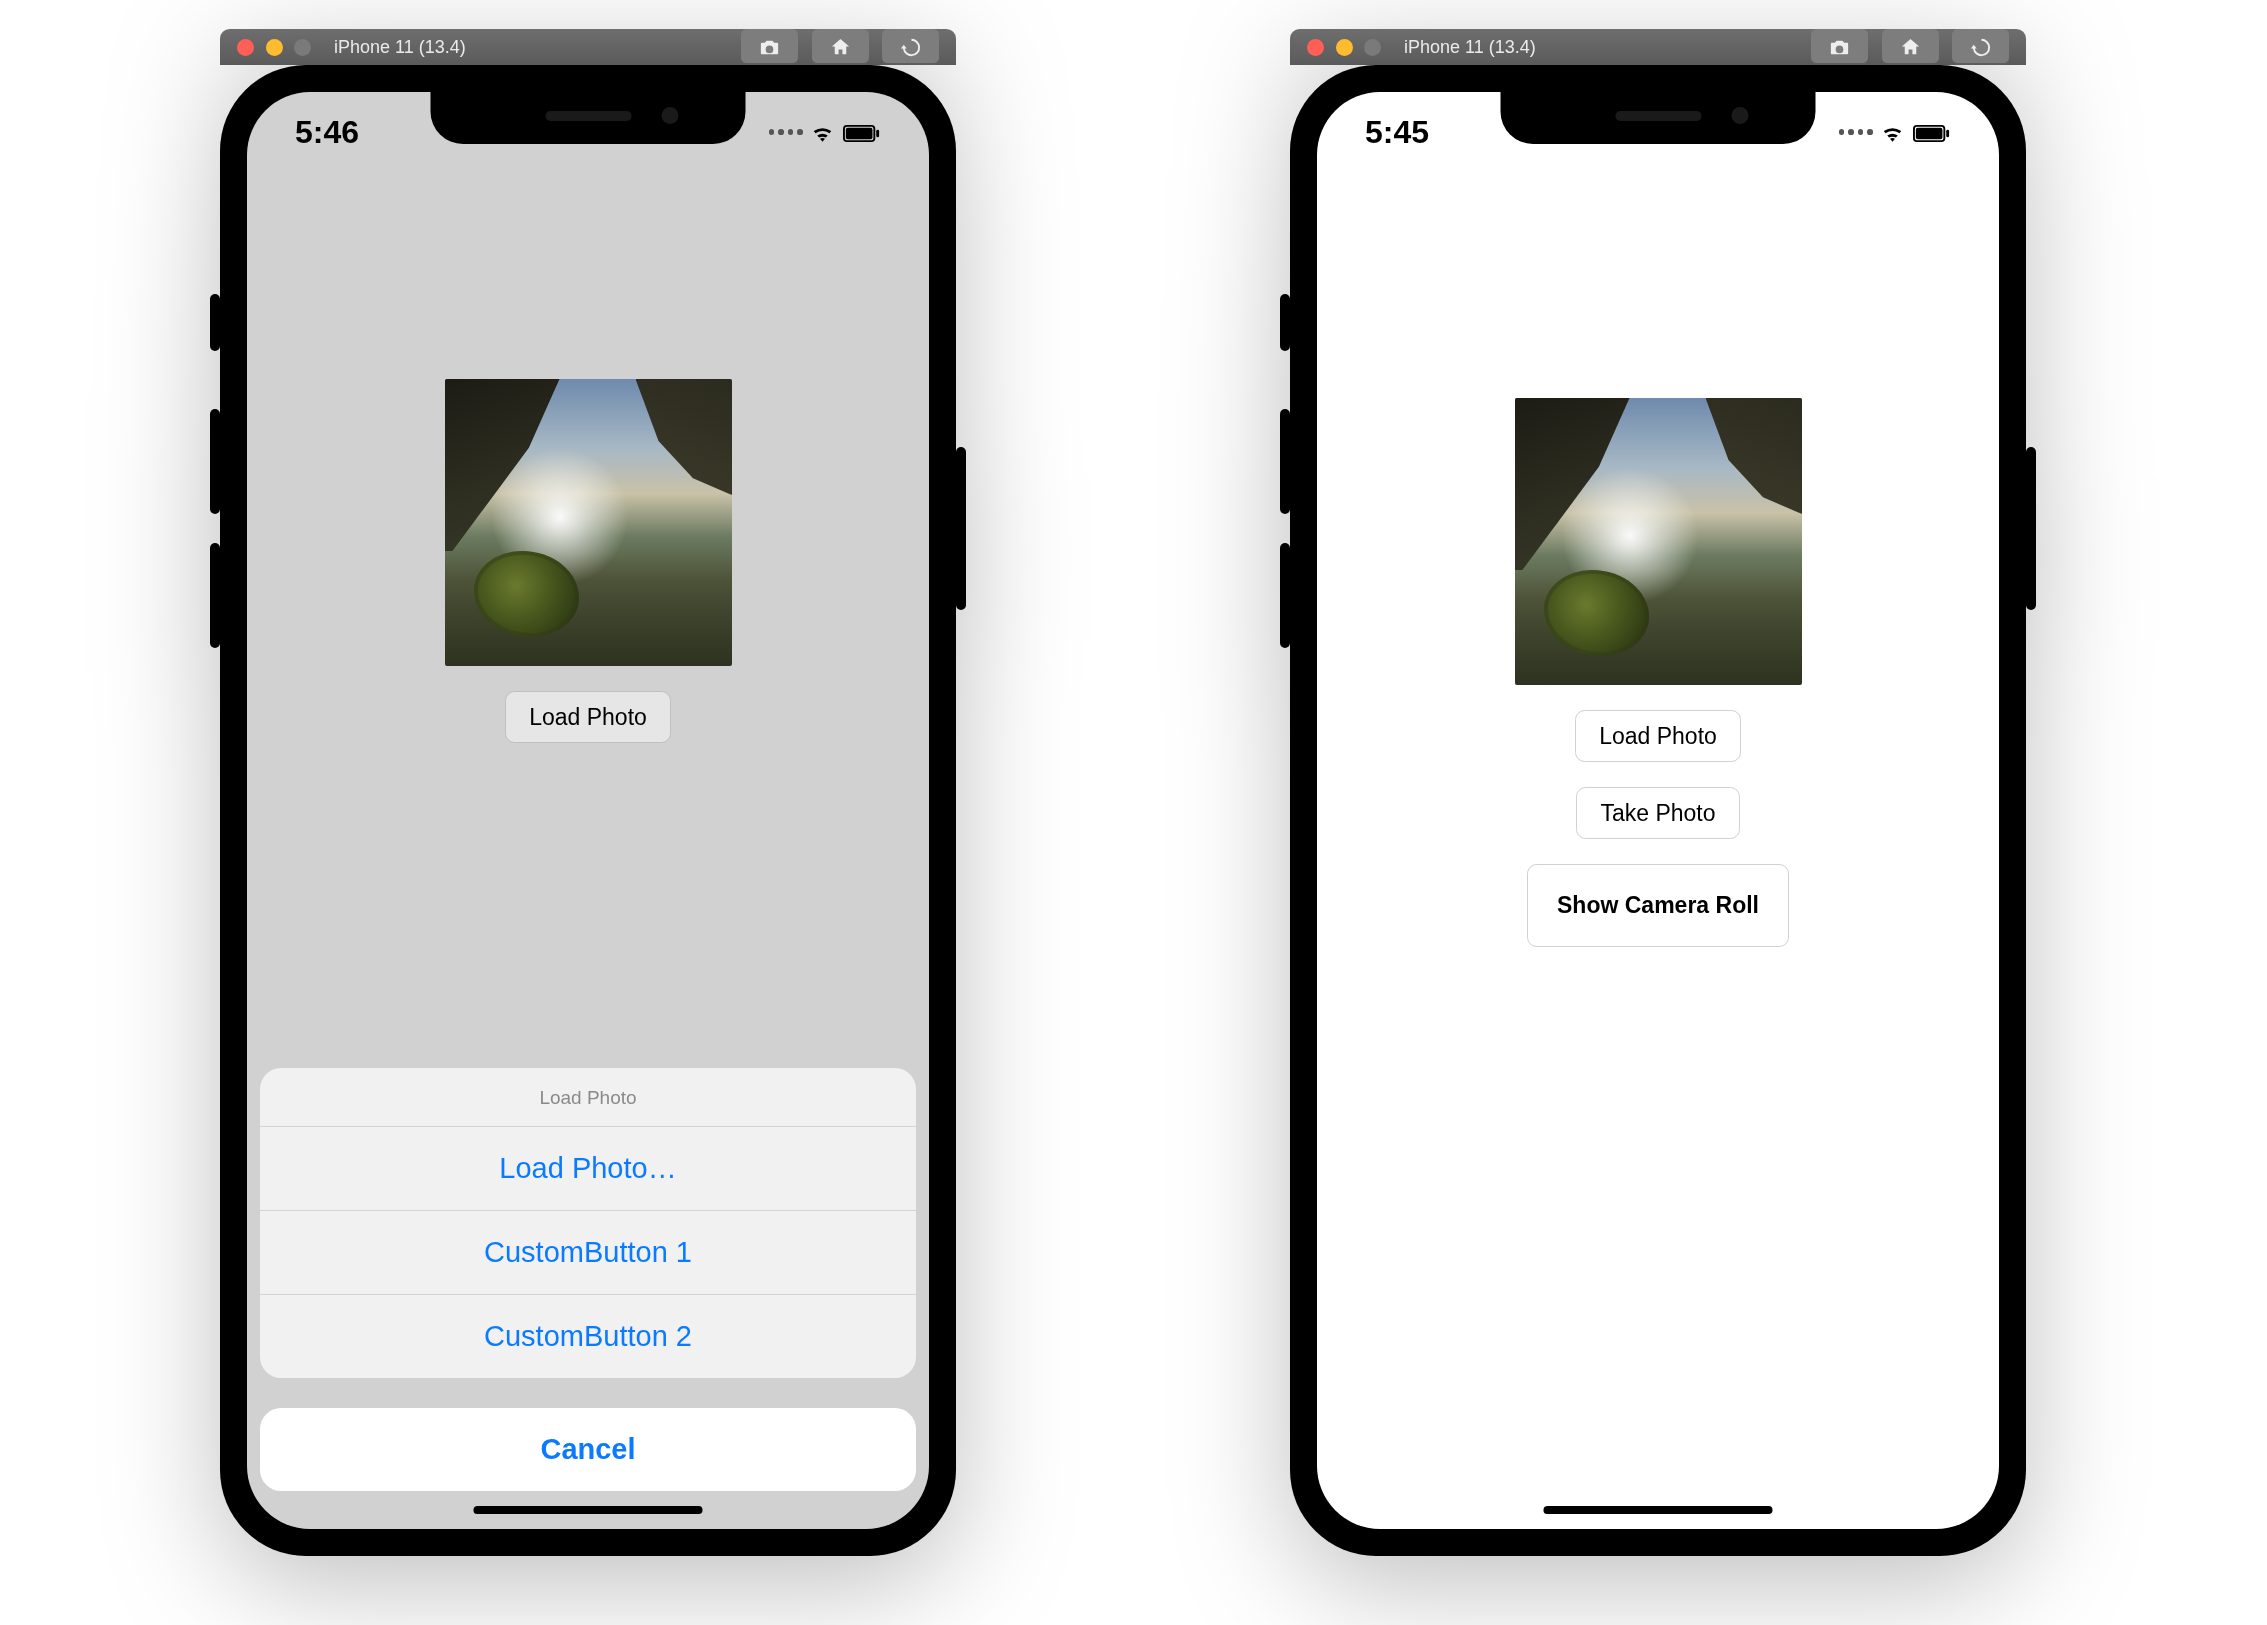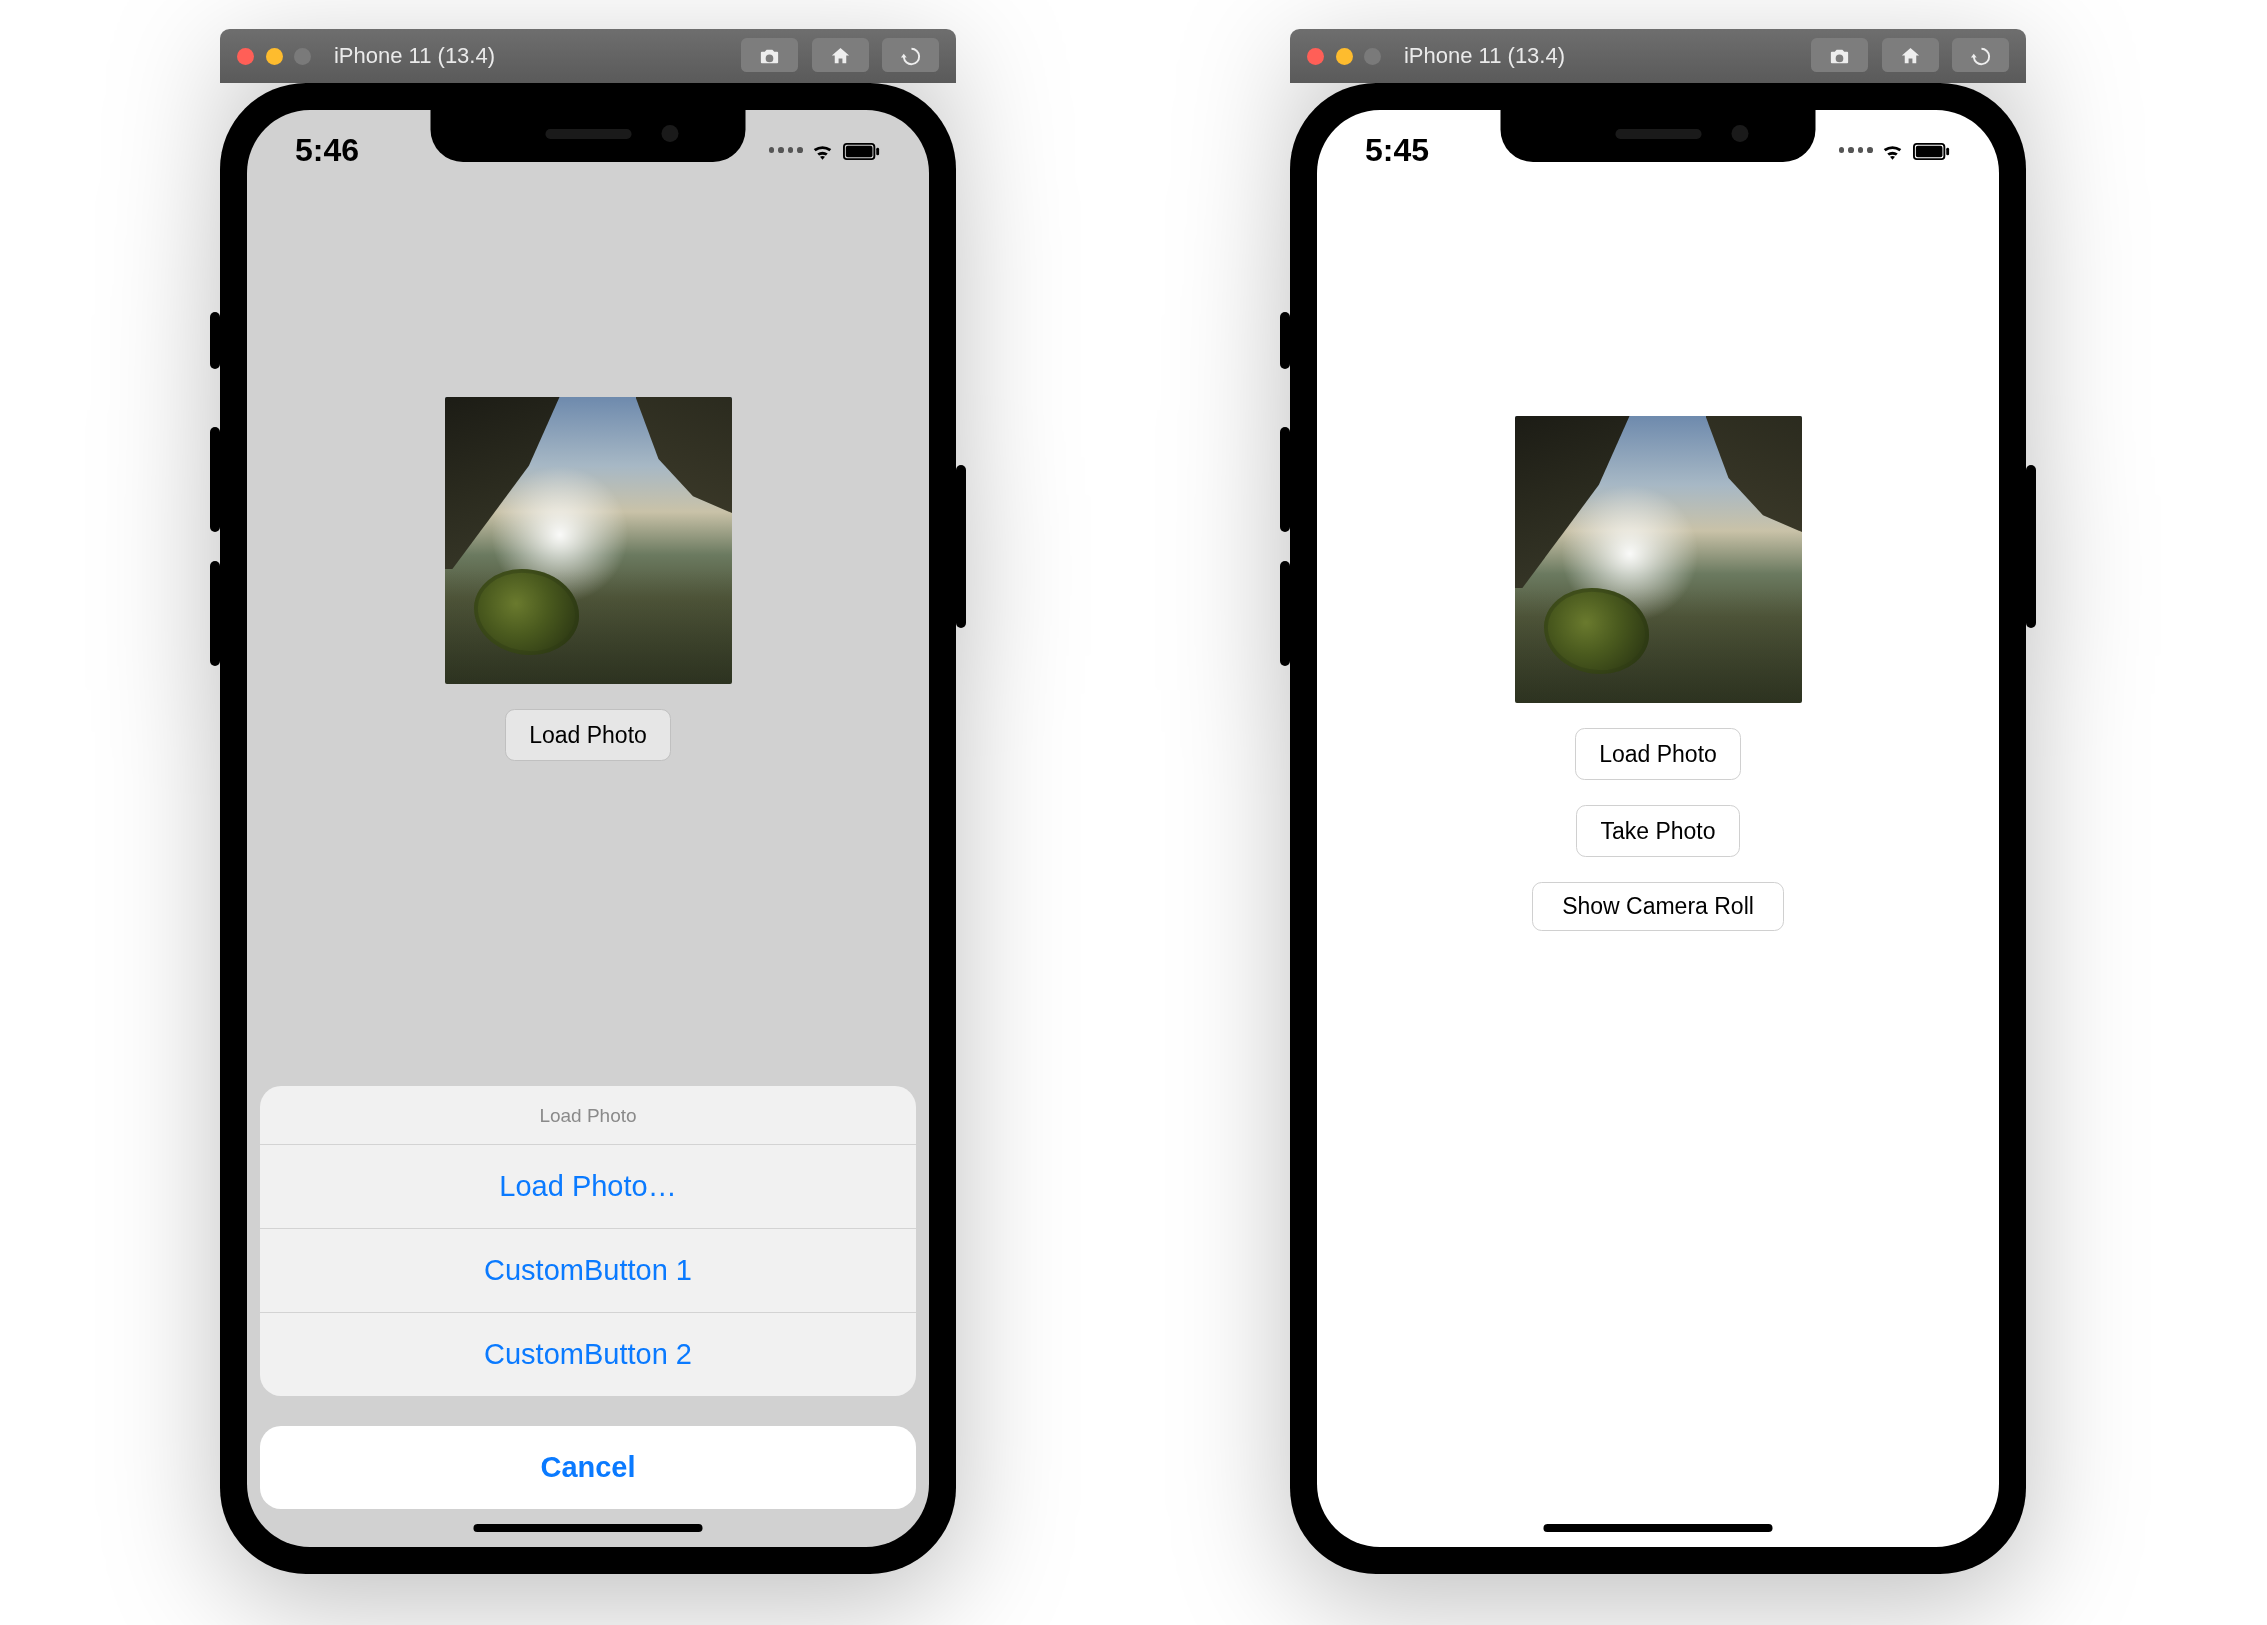--- a/index.html
+++ b/index.html
@@ -13,29 +13,29 @@
   .stage {
     position: absolute;
     top: 29px;
     filter: drop-shadow(0 29px 57px rgba(0,0,0,0.25));
   }
   .stage.left  { left: 220px; }
   .stage.right { left: 1290px; }
 
   
   .toolbar {
-    height: 54px;
+    height: 36px;
     background: linear-gradient(#6e6e6e,#5a5a5a);
     border-radius: 9.6px 9.6px 0 0;
     display: flex;
     align-items: center;
     padding: 0 17px;
     gap: 13.4px;
     color:#fff;
-    font-size: 22px;
+    font-size: 18px;
     width: 736px;
   }
   .traffic { display:flex; gap:11.5px; }
   .traffic .dot { width:17px; height:17px; border-radius:50%; }
   .dot.red    { background:#ff5f57; }
   .dot.yellow { background:#febc2e; }
   .dot.green  { background:#7a7a7a; }
   .toolbar .title { margin-left:9.6px; color:#eaeaea; font-weight:400; flex:1; }
   .toolbar .tbtn {
     width:57px; height:36px; background:#7d7d7d; border-radius:5.7px;
@@ -139,21 +139,21 @@
     margin-top:25px;
     padding: 11.5px 23px;
     border:1px solid #d0d0d0;
     border-radius:9.6px;
     background:#fff;
     font-size:23px;
     color:#000;
     cursor:pointer;
   }
   .screen.dimmed .btn-ios { background:#e6e6e6; border-color:#c0c0c0; }
-  .btn-wide { padding:10px 29px; }
+  .btn-wide { padding:27px 29px;font-weight:bold; }
 
   
   .sheet-wrap {
     position:absolute; left:0; right:0; bottom:0;
     padding: 0 13.4px 38px 13.4px;
     z-index:30;
   }
   .sheet {
     background: rgba(242,242,242,0.97);
     border-radius:21px;

